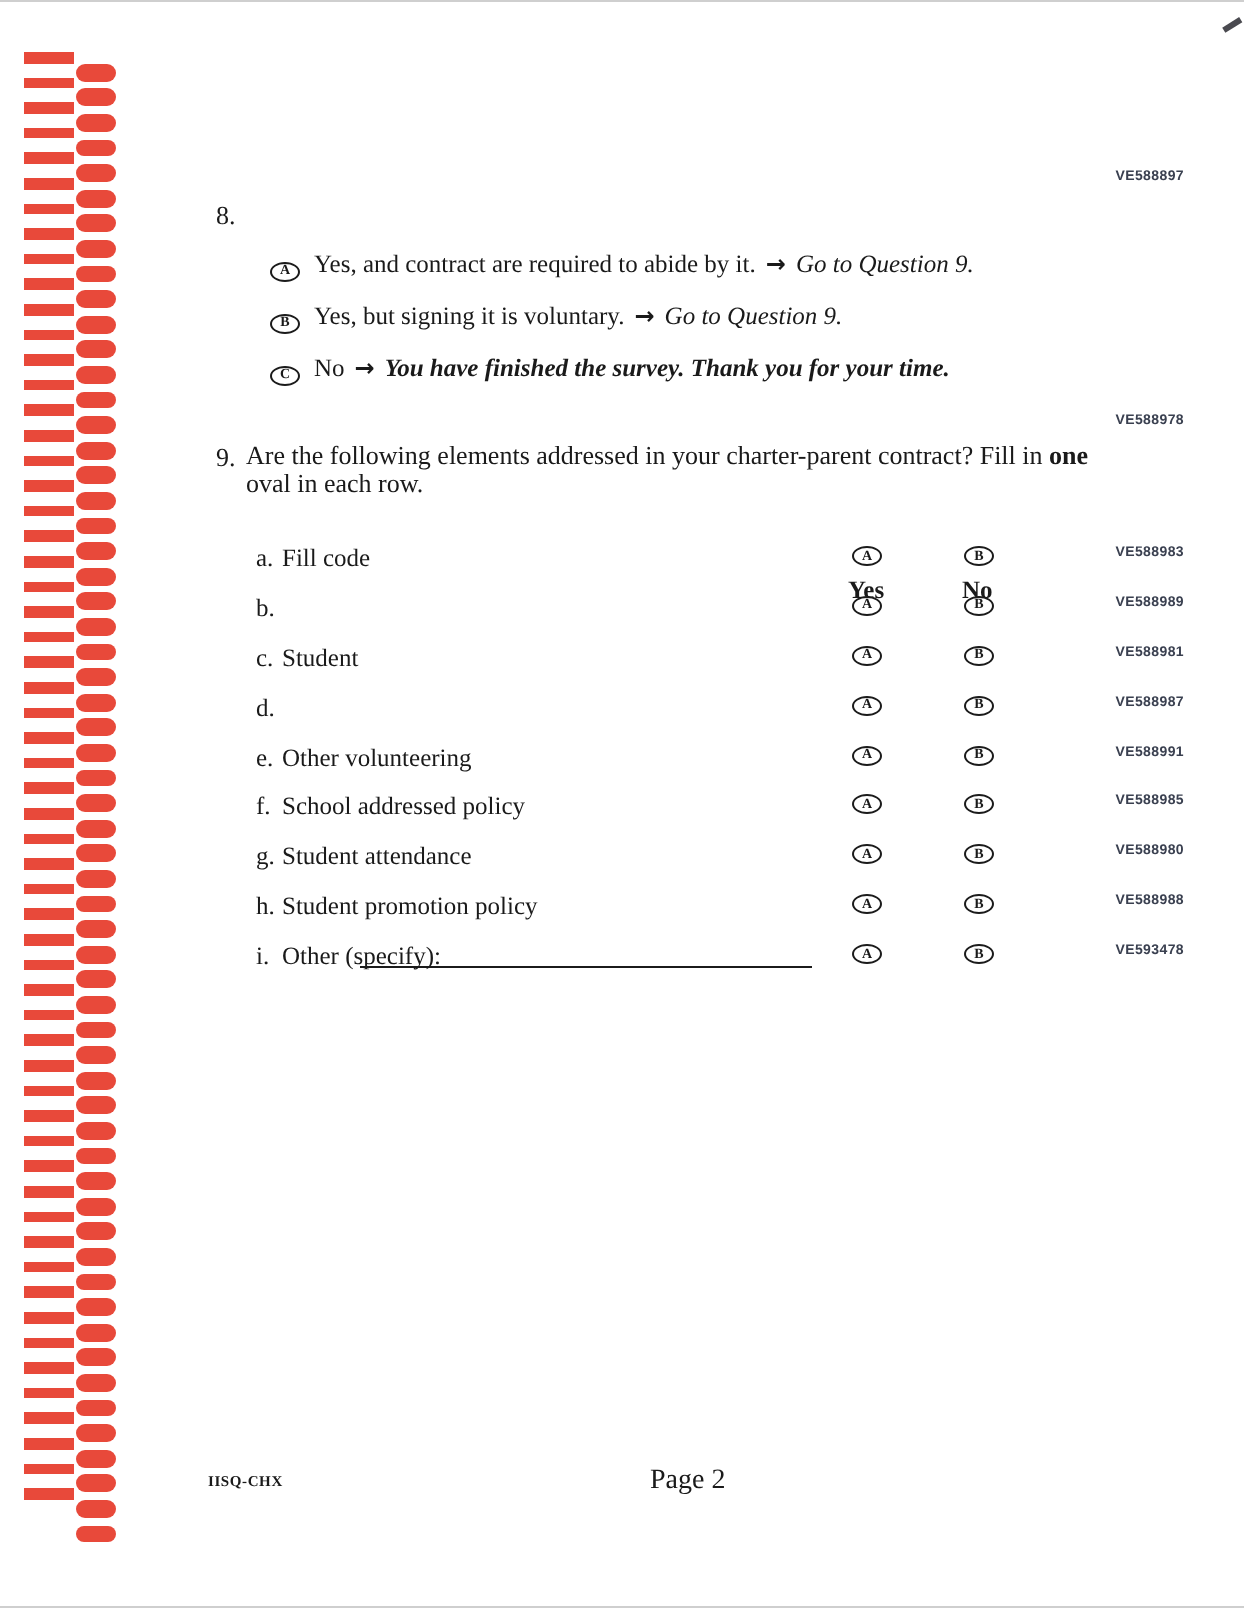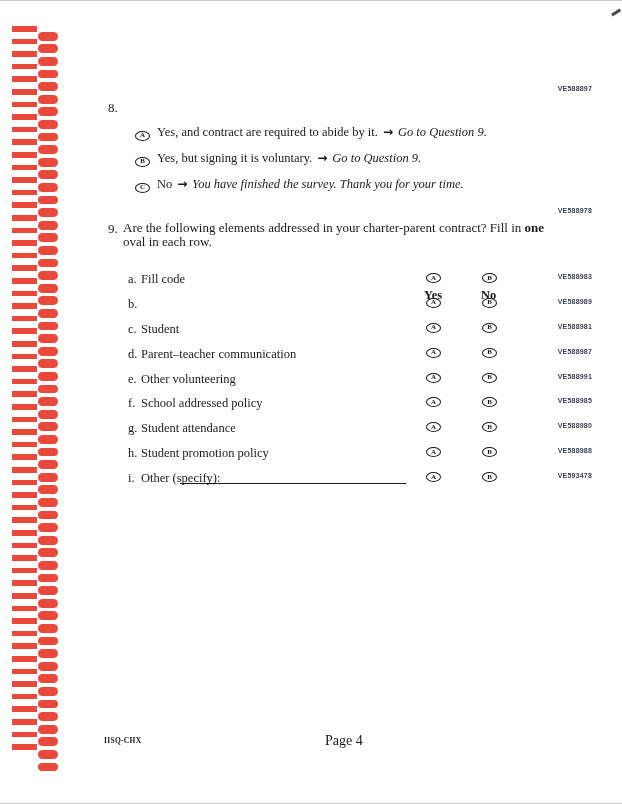--- a/index.html
+++ b/index.html
@@ -30,21 +30,21 @@
         width:15px;height:10px;border:1.2px solid #1b1b1b;border-radius:50%;
         font-size:7px;font-weight:bold;font-style:normal;box-sizing:border-box;
         vertical-align:-1px;background:#fff;}
   .oval i{font-style:normal;line-height:1;}
   
   #q8-options{position:absolute;left:135px;top:124px;}
   .q8-option{position:relative;height:26px;font-size:12.5px;white-space:nowrap;}
   .q8-option .opt-text{margin-left:7px;}
   .arrow{margin:0 5px;font-weight:bold;font-family:"DejaVu Sans",sans-serif;font-size:12px;}
   .goto{font-style:italic;}
-  .finish{font-style:italic;font-weight:normal;}
+  .finish{font-style:italic;font-weight:bold;}
   
   .col-header{position:absolute;top:251px;font-weight:bold;font-size:12.5px;margin-top:36px;}
   #q9-rows{position:absolute;top:271px;left:0;width:622px;}
   .q9-row{position:relative;height:24.9px;font-size:12.5px;}
   .row-letter{position:absolute;left:128px;}
   .row-label{position:absolute;left:141px;white-space:nowrap;}
   .row-yes{position:absolute;left:426px;top:1px;}
   .row-no{position:absolute;left:482px;top:1px;}
   .row-code{position:absolute;left:552px;top:1px;width:40px;text-align:right;
             font-family:"Liberation Sans","DejaVu Sans",sans-serif;font-weight:bold;
@@ -244,21 +244,20 @@
       <span class="oval row-yes">
           <i>A</i>
         </span>
       <span class="oval row-no">
           <i>B</i>
         </span>
       <span class="row-code">VE588981</span>
     </div>
       <div class="q9-row">
       <span class="row-letter">d.</span>
-      <span class="row-label">Parent–teacher communication</span>
 
       <span class="oval row-yes">
           <i>A</i>
         </span>
       <span class="oval row-no">
           <i>B</i>
         </span>
       <span class="row-code">VE588987</span>
     </div>
       <div class="q9-row">
@@ -317,14 +316,14 @@
           <i>A</i>
         </span>
       <span class="oval row-no">
           <i>B</i>
         </span>
       <span class="row-code">VE593478</span>
     </div>
     </div>
 
   <div class="form-code">IISQ-CHX</div>
-  <div class="page-num">Page 4</div>
+  <div class="page-num">Page 2</div>
 </div>
 
 </body></html>

